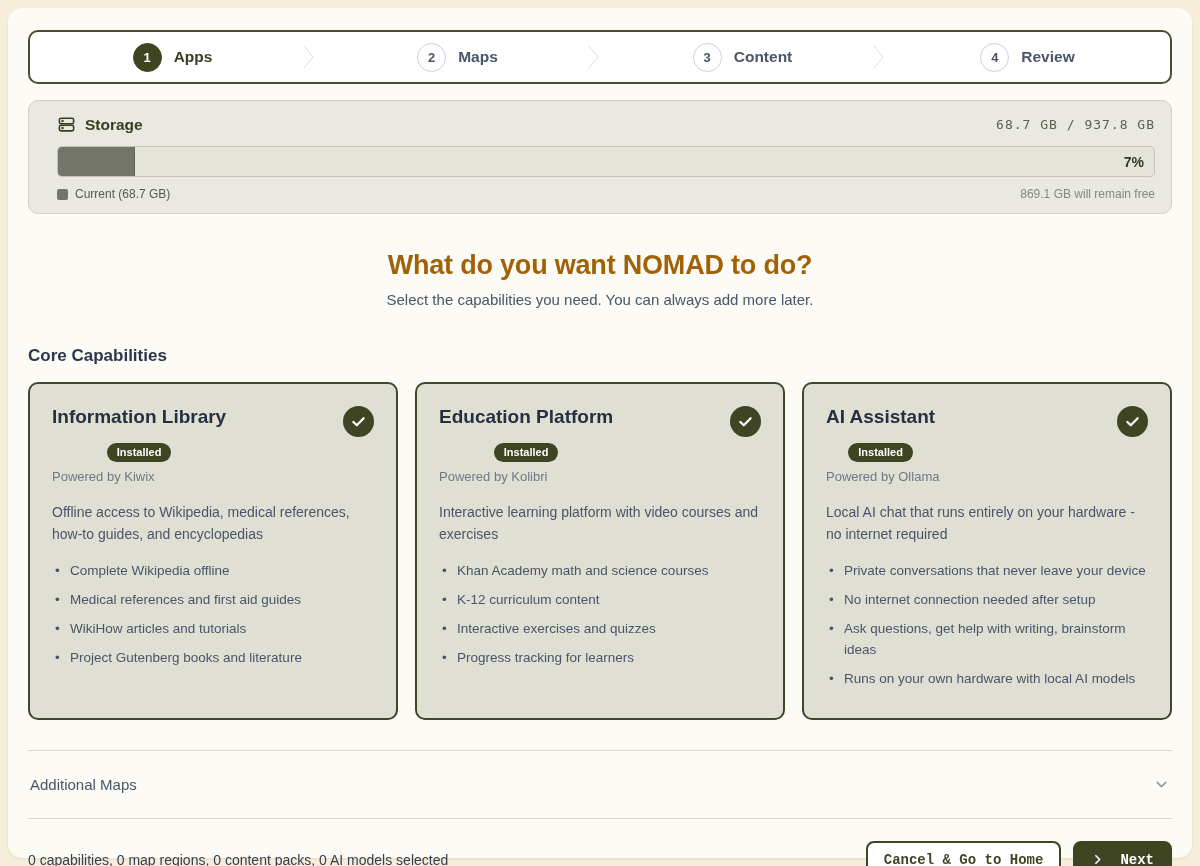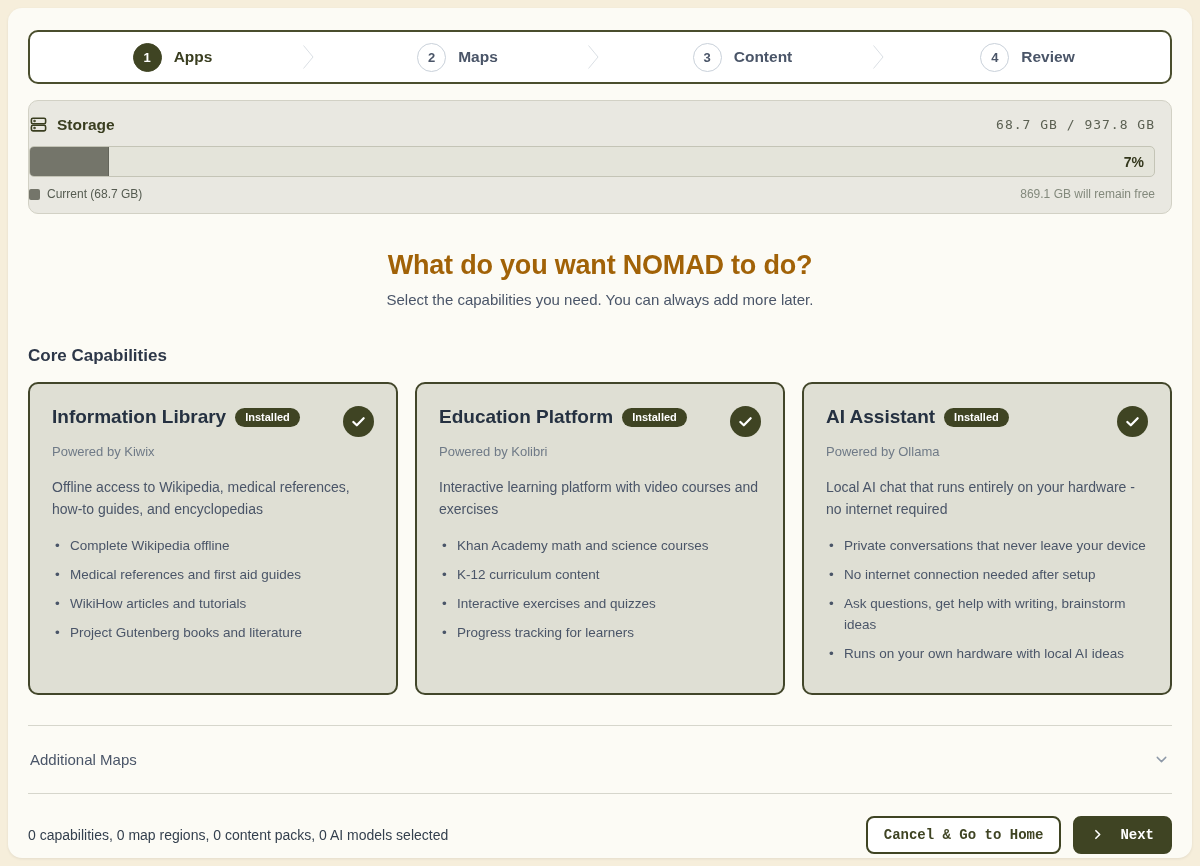--- a/index.html
+++ b/index.html
@@ -58,21 +58,21 @@
   .step.active .step-label { color: #3a3e20; font-weight: 700; }
   .step-sep { display: flex; align-items: center; width: 0; }
   .step-sep svg { margin-left: -14px; }
 
   
   .storage {
     margin-top: 16px;
     background: #e9e8e1;
     border: 1px solid #d2d1c5;
     border-radius: 10px;
-    padding: 14px 16px 12px 0;
+    padding: 14px 16px 12px 28px;
   }
   .storage-head {
     display: flex;
     align-items: center;
     justify-content: space-between;
     margin-bottom: 12px;
   }
   .storage-title {
     display: flex; align-items: center; gap: 9px;
     color: #3a3e20; font-weight: 700; font-size: 15.5px;
@@ -150,22 +150,23 @@
     min-height: 302px;
     cursor: pointer;
     position: relative;
   }
   .card-head {
     display: flex;
     align-items: flex-start;
     justify-content: space-between;
   }
   .card-title-wrap {
-    display: flex; align-items: center; gap: 9px; flex-wrap: wrap;
+    display: flex; align-items: center; gap: 15px; flex-wrap: wrap;
     padding-right: 8px;
+    flex-direction: column;
   }
   .card-title {
     font-size: 19px;
     font-weight: 700;
     color: #253141;
   }
   .badge {
     background: #3f4423;
     color: #ffffff;
     font-size: 11px;
@@ -426,21 +427,21 @@
 
   <li class="feature">
     <span class="feature-text">No internet connection needed after setup</span>
   </li>
 
   <li class="feature">
     <span class="feature-text">Ask questions, get help with writing, brainstorm ideas</span>
   </li>
 
   <li class="feature">
-    <span class="feature-text">Runs on your own hardware with local AI ideas</span>
+    <span class="feature-text">Runs on your own hardware with local AI models</span>
   </li>
 </ul>
   </div>
 </div>
 
   <hr class="divider top">
   <div class="additional">
     <span class="additional-label">Additional Maps</span>
     <span style="display:inline-flex;">
       <svg width="17" height="17" viewBox="0 0 24 24" fill="none" stroke="#8e99a8" stroke-width="2" stroke-linecap="round" stroke-linejoin="round">

